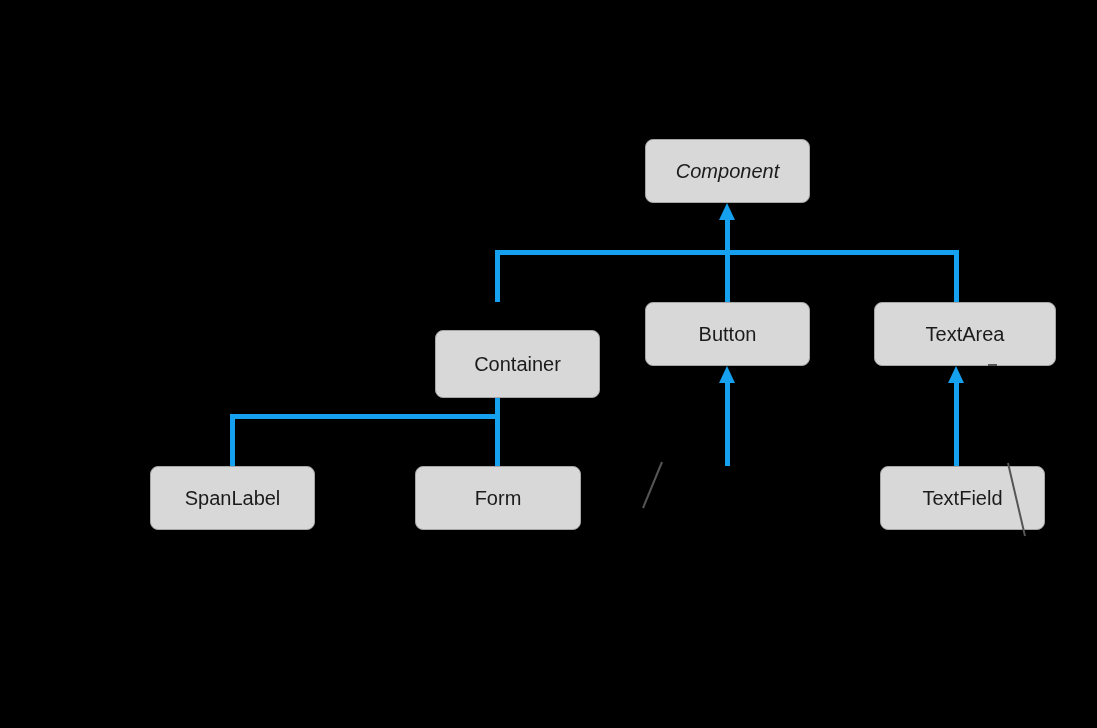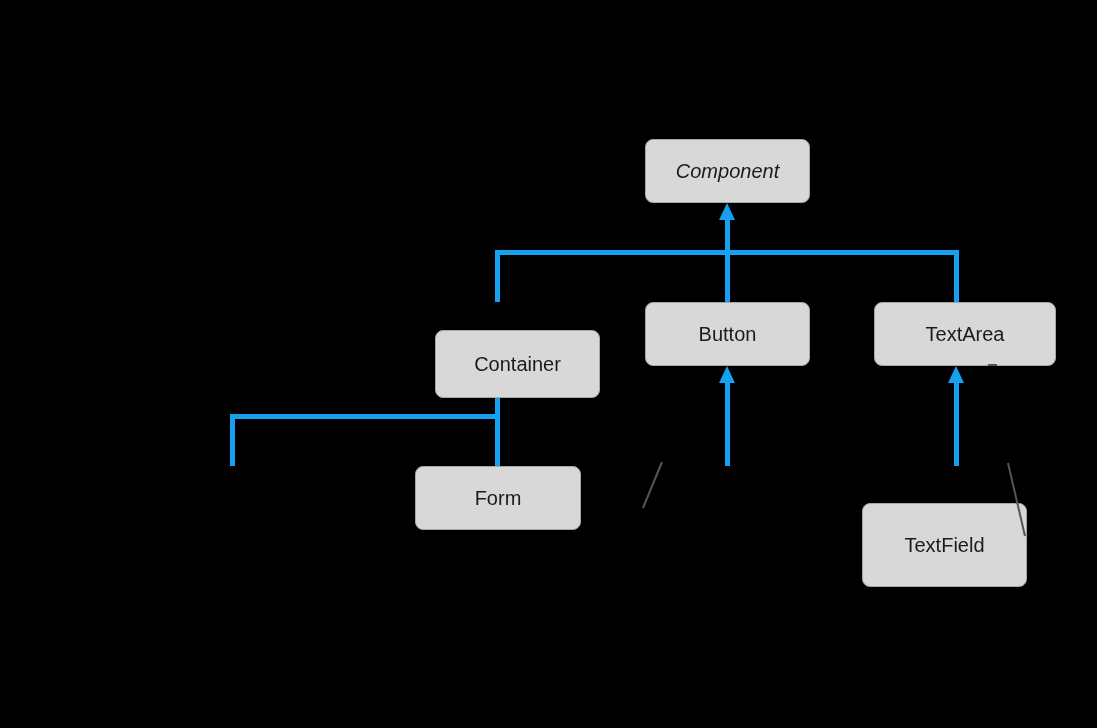--- a/index.html
+++ b/index.html
@@ -74,25 +74,26 @@
   <div class="arrow-up" style="left:948px;top:366px;"></div>
 
   <div class="node" style="left:645px;top:139px;width:165px;height:64px;font-style:italic;">Component</div>
 
   <div class="node" style="left:435px;top:302px;width:165px;height:68px;margin-top:28px;">Container</div>
 
   <div class="node" style="left:645px;top:302px;width:165px;height:64px;">Button</div>
 
   <div class="node" style="left:874px;top:302px;width:182px;height:64px;">TextArea</div>
 
+  <div class="node" style="left:150px;top:466px;width:165px;height:64px;">SpanLabel</div>
 
   <div class="node" style="left:415px;top:466px;width:166px;height:64px;">Form</div>
 
 
-  <div class="node" style="left:862px;top:466px;width:165px;height:84px;margin-top:37px;">TextField</div>
+  <div class="node" style="left:880px;top:466px;width:165px;height:64px;">TextField</div>
 
   <svg class="marks" width="1097" height="728" viewBox="0 0 1097 728">
     <line x1="643" y1="508" x2="662" y2="462" stroke="var(--mark)" stroke-width="2"></line>
     <line x1="1008" y1="463" x2="1025" y2="536" stroke="var(--mark)" stroke-width="2"></line>
     <line x1="988" y1="365" x2="997" y2="365" stroke="var(--mark)" stroke-width="2"></line>
   </svg>
 
 </div>
 
 </body></html>

